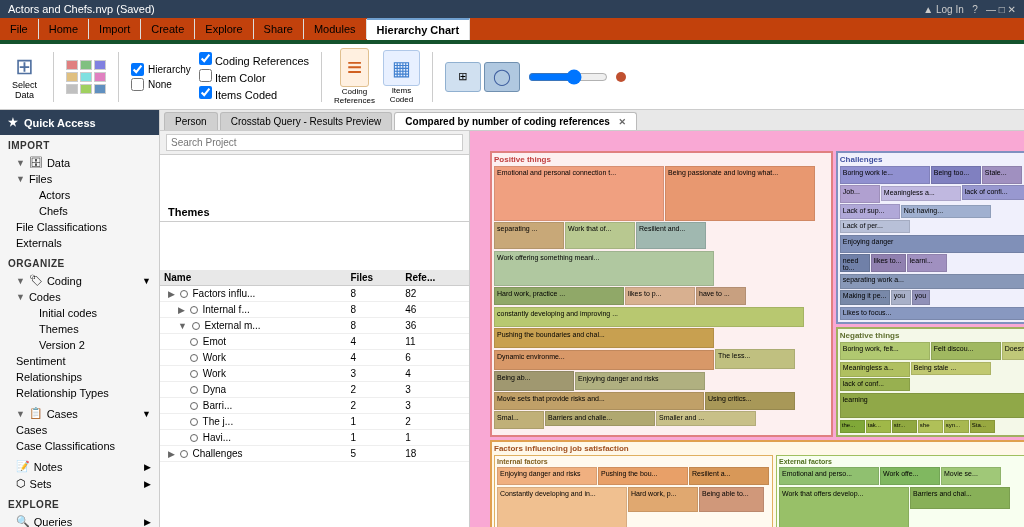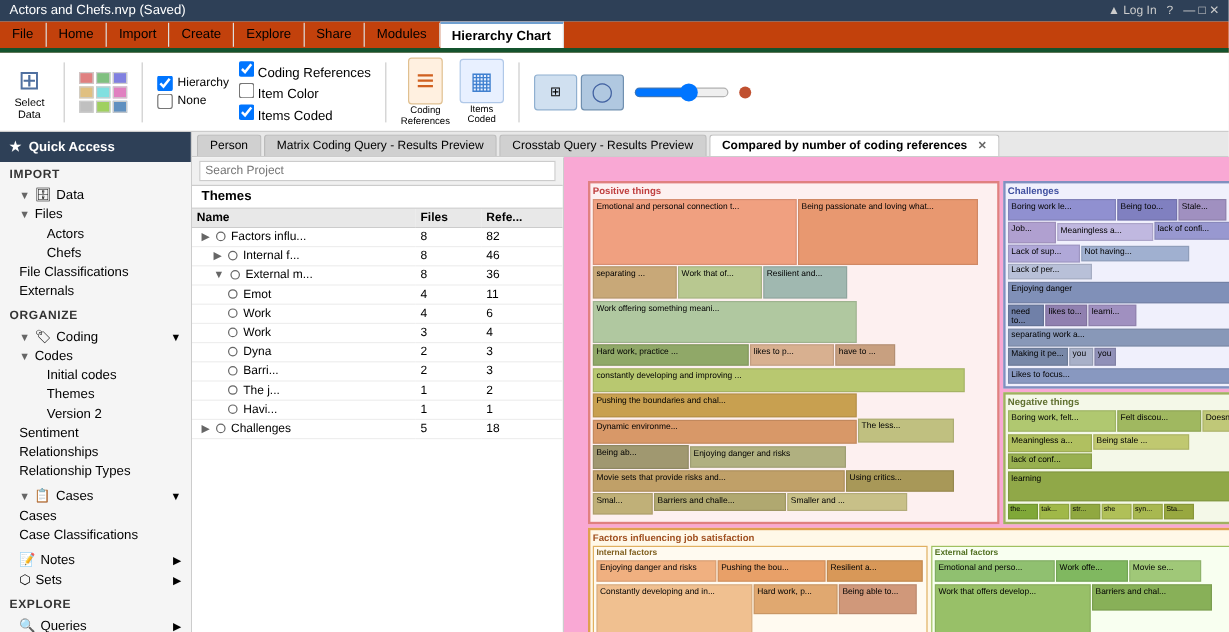--- a/index.html
+++ b/index.html
@@ -24,21 +24,21 @@
     .quick-access { background: #2e4057; color: white; padding: 6px 8px; font-size: 11px; font-weight: bold; display: flex; align-items: center; gap: 6px; }
 
     
     .content-area { flex: 1; display: flex; flex-direction: column; overflow: hidden; }
     .content-tabs { display: flex; background: #e8e8e8; border-bottom: 1px solid #ccc; padding: 2px 4px 0; gap: 2px; align-items: flex-end; }
     .content-tab { padding: 3px 10px; font-size: 10px; background: #d0d0d0; border: 1px solid #bbb; border-bottom: none; cursor: pointer; border-radius: 3px 3px 0 0; }
     .content-tab.active { background: white; font-weight: bold; }
     .content-tab .close { margin-left: 6px; font-size: 9px; color: #666; }
 
     
-    .themes-panel { width: 310px; background: white; border-right: 1px solid #ccc; display: flex; flex-direction: column; overflow: hidden; }
+    .themes-panel { width: 310px; background: white; border-right: 1px solid #ccc; display: flex; flex-direction: column; overflow: hidden; gap: 48px; }
     .themes-toolbar { padding: 3px 6px; background: #f0f0f0; border-bottom: 1px solid #ccc; display: flex; gap: 6px; align-items: center; }
     .themes-search { flex: 1; }
     .themes-search input { width: 100%; font-size: 10px; padding: 2px 4px; border: 1px solid #ccc; }
     .themes-table { overflow-y: auto; flex: 1; }
     .themes-table table { width: 100%; border-collapse: collapse; font-size: 10px; }
     .themes-table th { background: #e8e8e8; border-bottom: 1px solid #ccc; padding: 2px 4px; text-align: left; position: sticky; top: 0; }
     .themes-table td { padding: 2px 4px; border-bottom: 1px solid #eee; }
     .indent-1 { padding-left: 16px; }
     .indent-2 { padding-left: 39px; }
 
@@ -251,23 +251,20 @@
         </div>
 
       </div>
     </div>
 
     <div class="content-area">
 
       <div class="content-tabs">
         <div class="content-tab">
           <span>Person</span>
-        </div>
-        <div class="content-tab">
-          <span>Matrix Coding Query - Results Preview</span>
         </div>
         <div class="content-tab">
           <span>Crosstab Query - Results Preview</span>
         </div>
         <div class="content-tab active">
           <span>Compared by number of coding references</span>
           <span class="close">✕</span>
         </div>
       </div>
 

